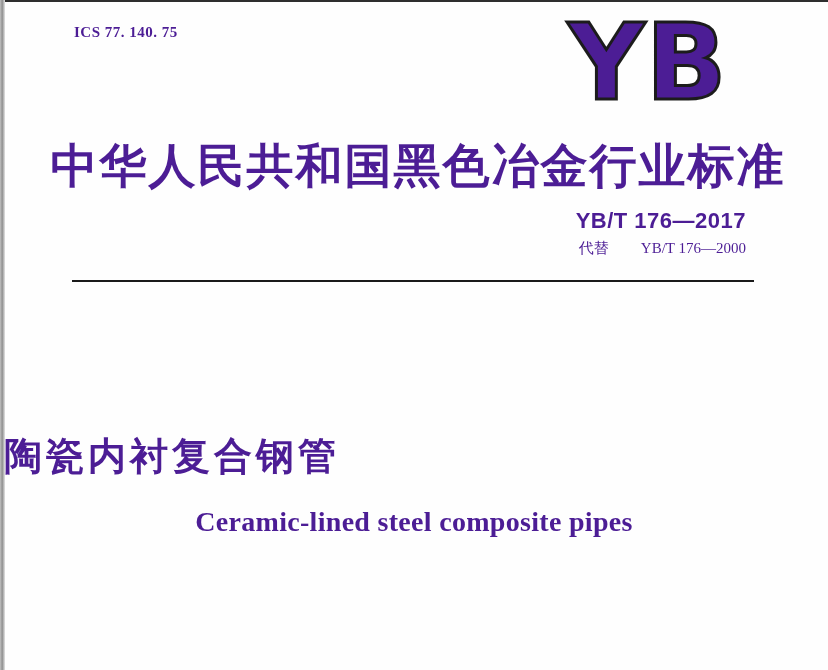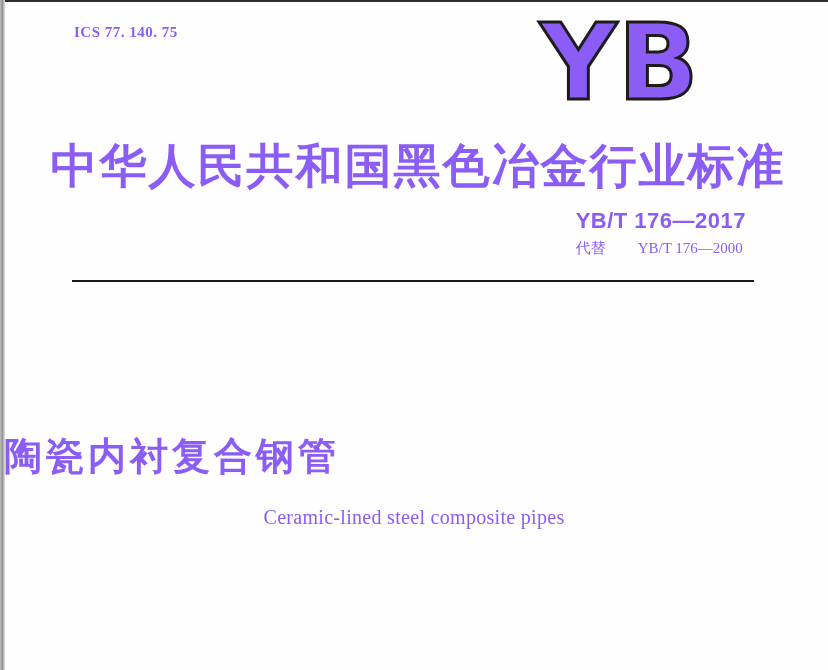--- a/index.html
+++ b/index.html
@@ -5,21 +5,21 @@
   html, body {
     margin: 0;
     padding: 0;
     background: #ffffff;
   }
   .page {
     position: relative;
     width: 828px;
     height: 670px;
     background: #fefefe;
-    color: #8b5cf6;
+    color: #4c1d95;
     overflow: hidden;
     font-family: "Liberation Sans", sans-serif;
   }
   .edge-top {
     position: absolute;
     top: 0; left: 0;
     width: 100%; height: 2px;
     background: #2e2e2e;
   }
   .edge-left {
@@ -32,21 +32,21 @@
     position: absolute;
     left: 74px; top: 19px;
     font-family: "Liberation Serif", serif;
     font-weight: bold;
     font-size: 15px;
     line-height: 1.85;
     letter-spacing: 0.5px;
   }
   .logo {
     position: absolute;
-    left: 540px; top: 10px;
+    left: 568px; top: 10px;
     font-family: "DejaVu Sans", "Liberation Sans", sans-serif;
     font-weight: 900;
     font-size: 106px;
     line-height: 1.0;
     letter-spacing: 1px;
     -webkit-text-stroke: 3px #1c1c1c;
   }
   .std-title {
     position: absolute;
     top: 131px; left: 0;
@@ -55,20 +55,21 @@
     text-align: center;
     font-family: "DejaVu Sans", "Liberation Sans", sans-serif;
     font-weight: 900;
     font-size: 47px;
     letter-spacing: 2px;
     white-space: nowrap;
   }
   .std-num-block {
     position: absolute;
     top: 208px; right: 82px;
+    text-align: right;
   }
   .std-num {
     font-family: "Liberation Sans", sans-serif;
     font-weight: bold;
     font-size: 22px;
     letter-spacing: 0.5px;
   }
   .replaces {
     margin-top: 5px;
     font-size: 15px;
@@ -94,22 +95,22 @@
     letter-spacing: 4px;
     text-indent: 4px;
     white-space: nowrap;
   }
   .doc-title-en {
     position: absolute;
     top: 506px; left: 0;
     width: 100%;
     text-align: center;
     font-family: "Liberation Serif", serif;
-    font-weight: normal;
-    font-size: 20px;
+    font-weight: bold;
+    font-size: 28px;
     letter-spacing: 0.3px;
   }
 </style>
 </head>
 <body>
 
 <div class="page">
   <div class="edge-top"></div>
   <div class="edge-left"></div>
 

